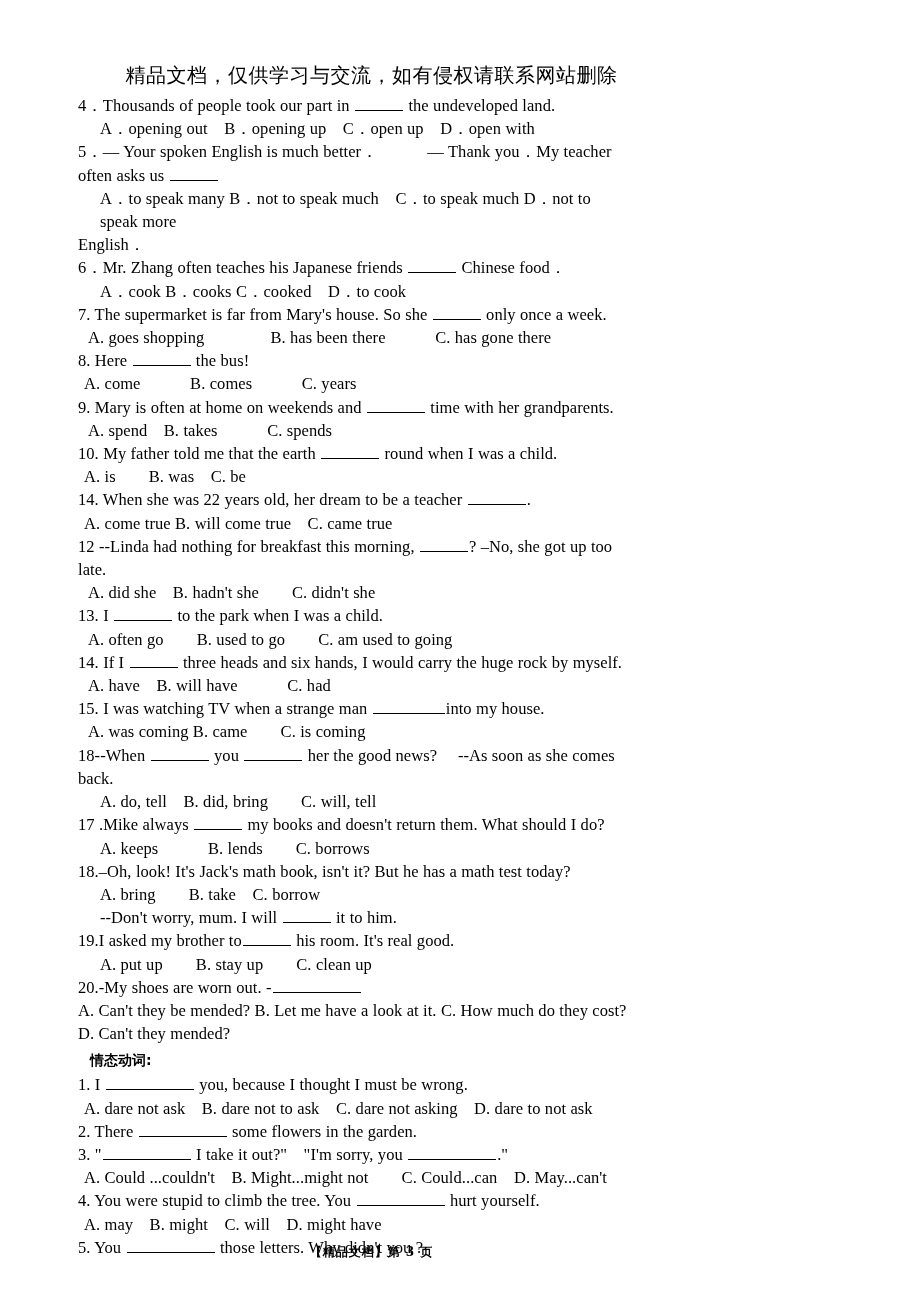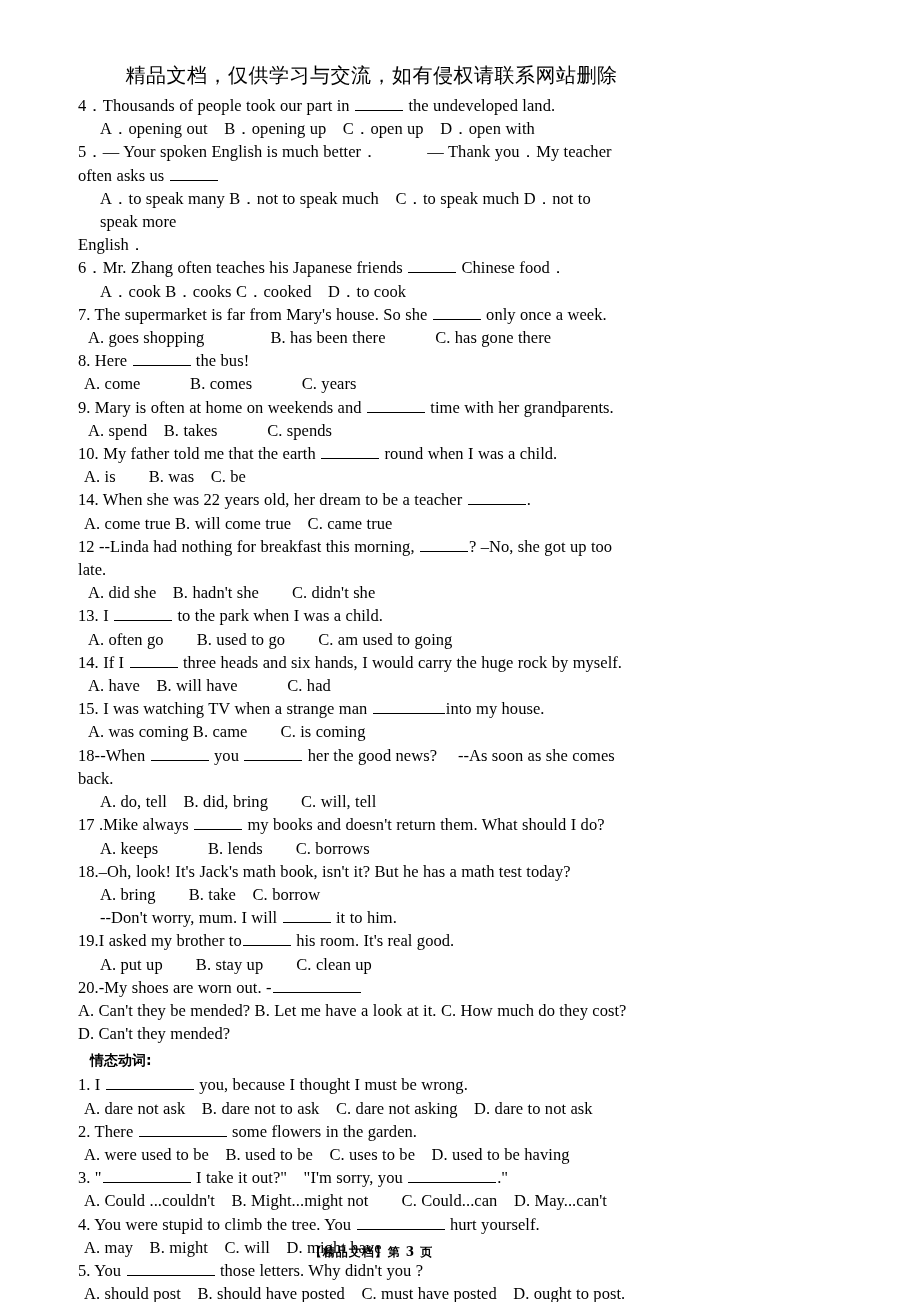--- a/index.html
+++ b/index.html
@@ -139,28 +139,26 @@
 
     <div class="line flush"><span>20.</span><span>-My shoes are worn out. -</span><span class="blank b-xxl"></span></div>
     <div class="line flush">A. Can't they be mended? B. Let me have a look at it. C. How much do they cost? D. Can't they mended?</div>
 
     <div class="section-head">情态动词:</div>
 
     <div class="line flush"><span>1. </span><span>I </span><span class="blank b-xxl"></span><span> you, because I thought I must be wrong.</span></div>
     <div class="line opt-xs">A. dare not ask　B. dare not to ask　C. dare not asking　D. dare to not ask</div>
 
     <div class="line flush"><span>2. </span><span>There </span><span class="blank b-xxl"></span><span> some flowers in the garden.</span></div>
-    <div class="line opt-xs">A. were used to be　B. used to be　C. uses to be　D. used to be having</div>
 
     <div class="line flush"><span>3. </span><span>"</span><span class="blank b-xxl"></span><span> I take it out?"　"I'm sorry, you </span><span class="blank b-xxl"></span><span>."</span></div>
     <div class="line opt-xs">A. Could ...couldn't　B. Might...might not　　C. Could...can　D. May...can't</div>
 
     <div class="line flush"><span>4. </span><span>You were stupid to climb the tree. You </span><span class="blank b-xxl"></span><span> hurt yourself.</span></div>
     <div class="line opt-xs">A. may　B. might　C. will　D. might have</div>
 
     <div class="line flush"><span>5. </span><span>You </span><span class="blank b-xxl"></span><span> those letters. Why didn't you ?</span></div>
-    <div class="line opt-xs">A. should post　B. should have posted　C. must have posted　D. ought to post.</div>
 
   </div>
 
   <div class="doc-footer">【精品文档】第 3 页</div>
 
 </div>
 
 </body></html>

